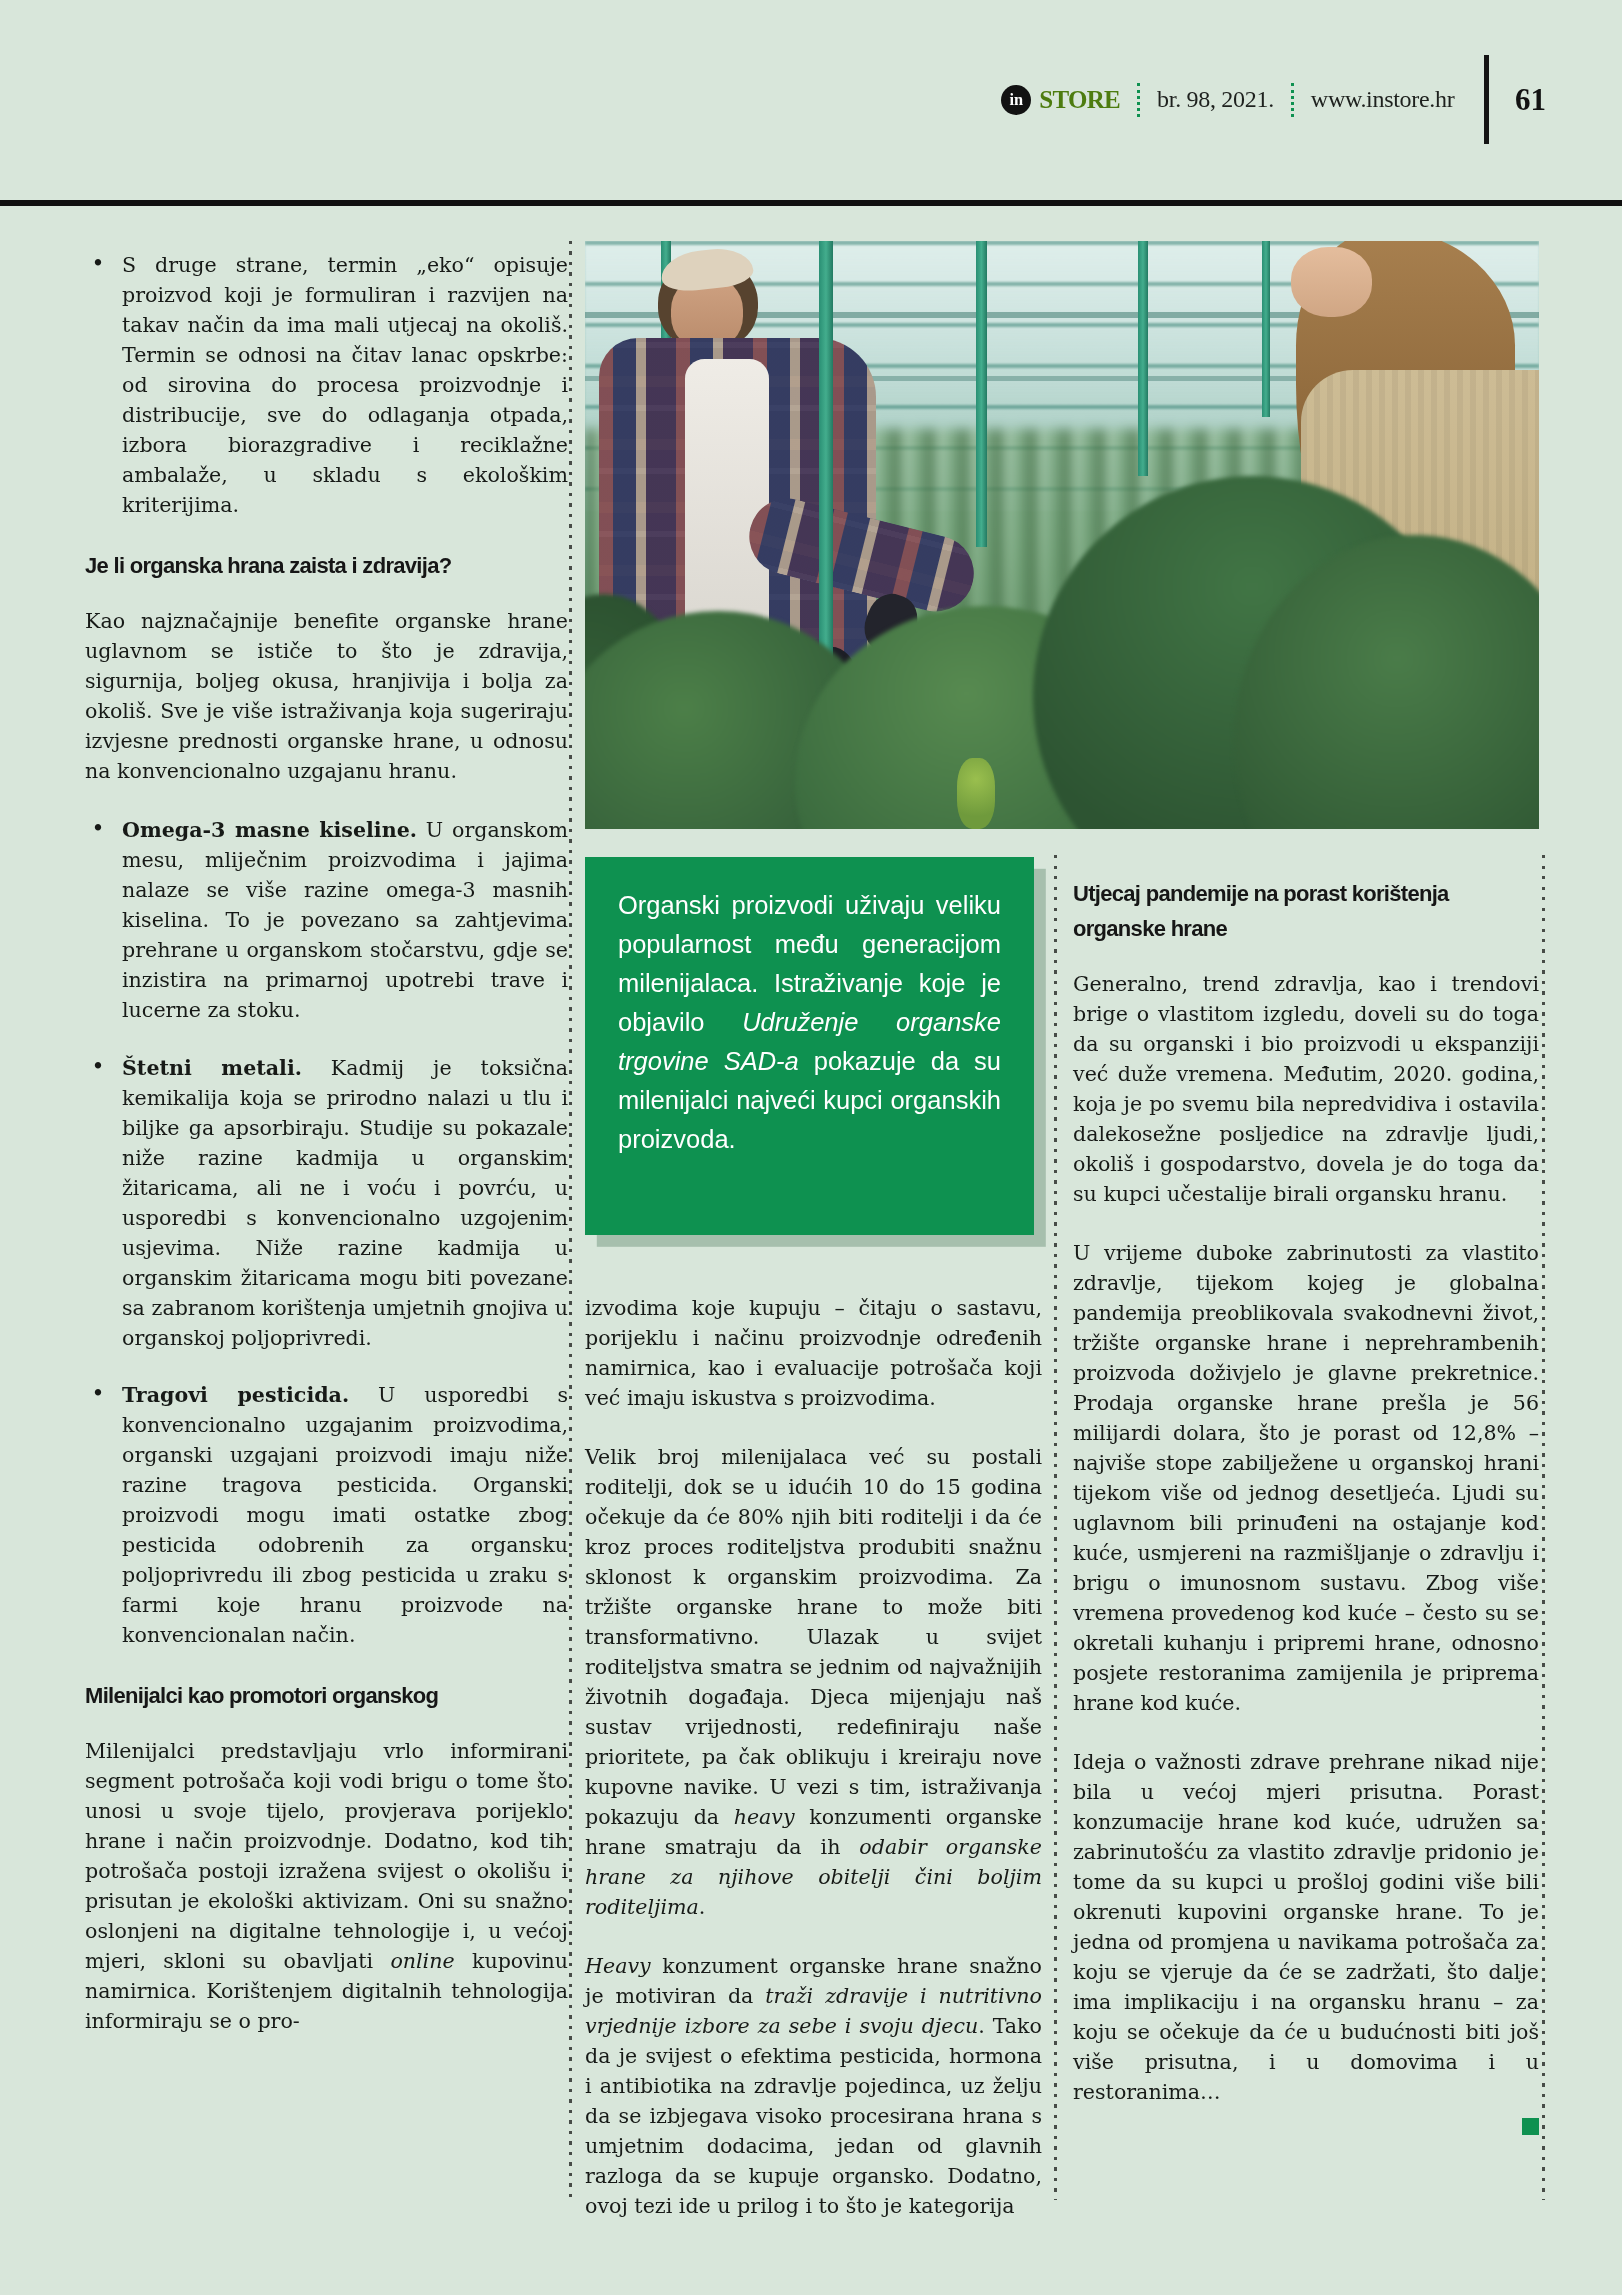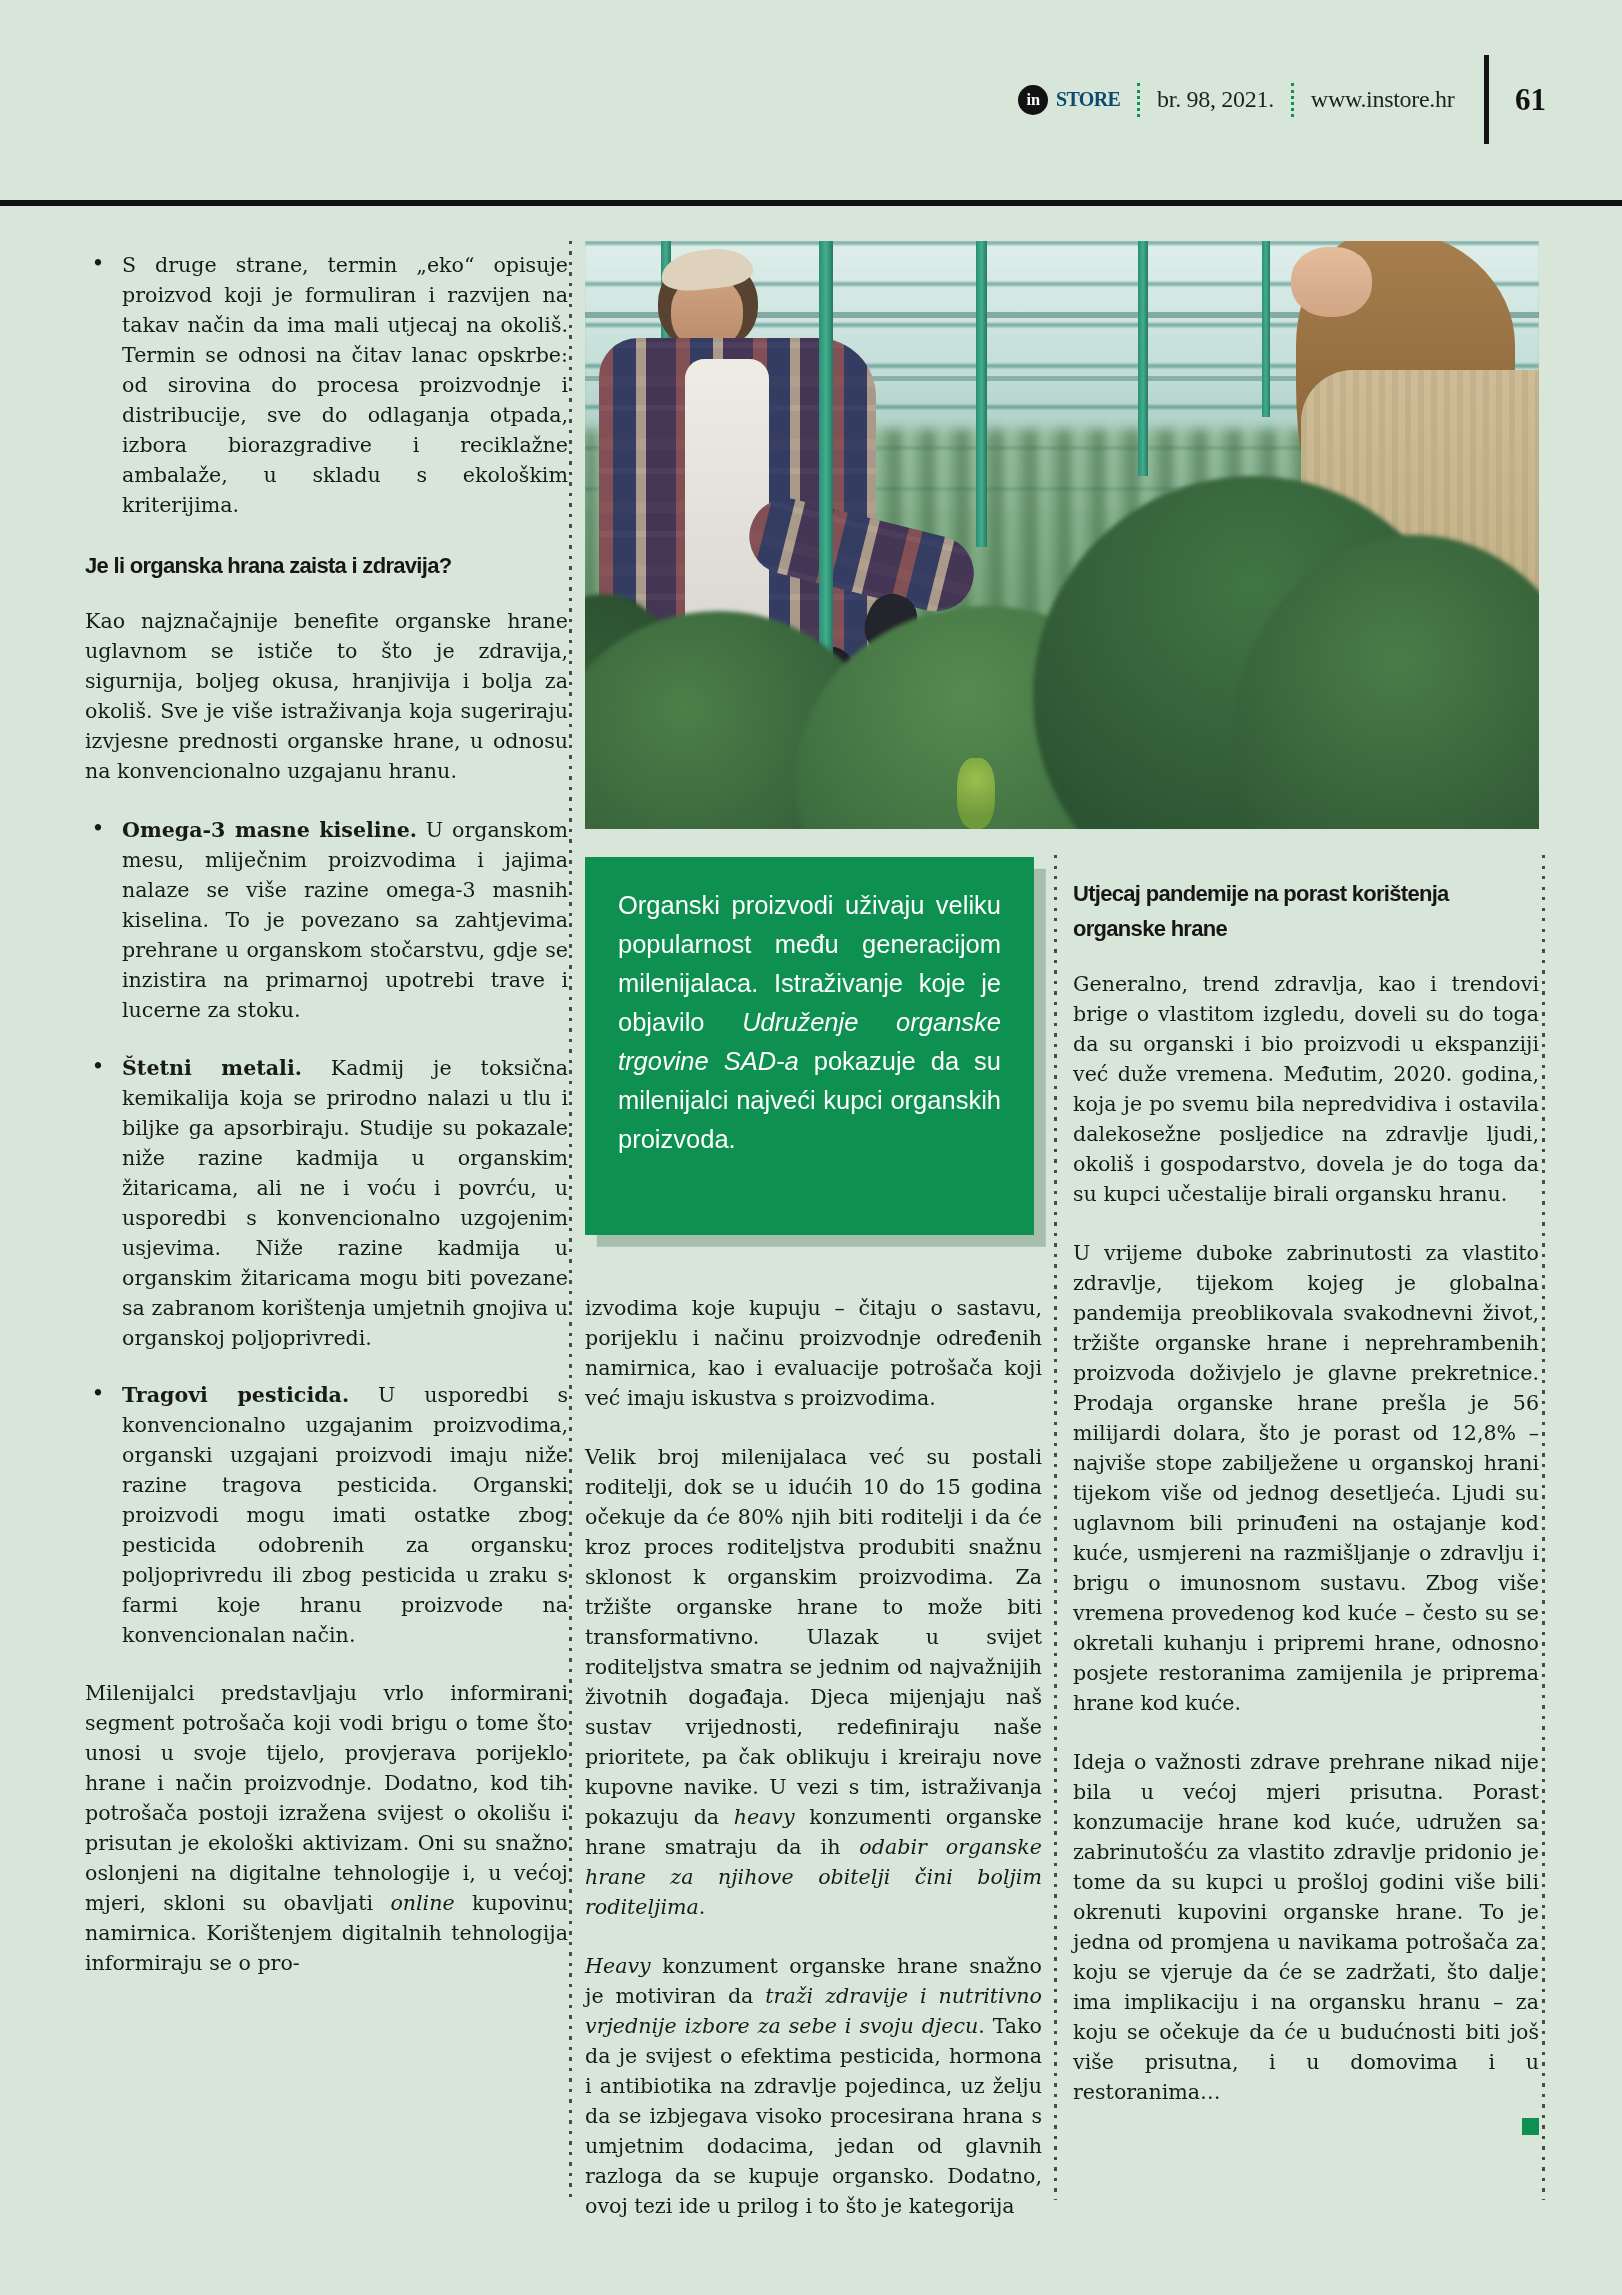--- a/index.html
+++ b/index.html
@@ -15,21 +15,21 @@
   .header {
     position:absolute; top:55px; right:77px; height:89px;
     display:flex; align-items:center;
     font-family:Liberation Serif, serif;
   }
   .logo { display:flex; align-items:center; gap:7.9px; }
   .logo-circle {
     width:30px; height:30px; border-radius:50%; background:#121212; color:#ffffff;
     font-weight:700; font-size:16.4px; display:flex; align-items:center; justify-content:center;
   }
-  .logo-text { font-weight:700; font-size:20px; letter-spacing:-0.7px; color:#0c4a6e; }
+  .logo-text { font-weight:700; font-size:25px; letter-spacing:-0.7px; color:#4d7c0f; }
   .hsep { width:0; height:34px; border-left:3.3px dotted #0e9150; margin:0 17px; }
   .issue, .site { font-size:24px; letter-spacing:-0.3px; color:#1e211e; }
   .vbar { width:4.6px; height:89px; background:#141414; margin-left:30px; margin-right:26px; }
   .pageno { font-weight:700; font-size:31px; color:#121212; }
   .rule { position:absolute; left:0; top:200px; width:1623px; height:5.9px; background:#101010; }
 
   
   .vsep {
     position:absolute; width:2.6px;
     background-image:repeating-linear-gradient(180deg,#474c47 0 3.3px,rgba(0,0,0,0) 3.3px 10.5px);
@@ -202,20 +202,21 @@
   <p>Kao najznačajnije benefite organske hrane uglavnom se ističe to što je zdravija, sigurnija, boljeg okusa, hranjivija i bolja za okoliš. Sve je više istraživanja koja sugeriraju izvjesne prednosti organske hrane, u odnosu na konvencionalno uzgajanu hranu.</p>
   <div class="bullet">
     <span><b>Omega-3 masne kiseline.</b> U organskom mesu, mliječnim proizvodima i jajima nalaze se više razine omega-3 masnih kiselina. To je povezano sa zahtjevima prehrane u organskom stočarstvu, gdje se inzistira na primarnoj upotrebi trave i lucerne za stoku.</span>
   </div>
   <div class="bullet">
     <span><b>Štetni metali.</b> Kadmij je toksična kemikalija koja se prirodno nalazi u tlu i biljke ga apsorbiraju. Studije su pokazale niže razine kadmija u organskim žitaricama, ali ne i voću i povrću, u usporedbi s konvencionalno uzgojenim usjevima. Niže razine kadmija u organskim žitaricama mogu biti povezane sa zabranom korištenja umjetnih gnojiva u organskoj poljoprivredi.</span>
   </div>
   <div class="bullet">
     <span><b>Tragovi pesticida.</b> U usporedbi s konvencionalno uzgajanim proizvodima, organski uzgajani proizvodi imaju niže razine tragova pesticida. Organski proizvodi mogu imati ostatke zbog pesticida odobrenih za organsku poljoprivredu ili zbog pesticida u zraku s farmi koje hranu proizvode na konvencionalan način.</span>
   </div>
+  <h2>Milenijalci kao promotori organskog</h2>
   <p>Milenijalci predstavljaju vrlo informirani segment potrošača koji vodi brigu o tome što unosi u svoje tijelo, provjerava porijeklo hrane i način proizvodnje. Dodatno, kod tih potrošača postoji izražena svijest o okolišu i prisutan je ekološki aktivizam. Oni su snažno oslonjeni na digitalne tehnologije i, u većoj mjeri, skloni su obavljati <i>online</i> kupovinu namirnica. Korištenjem digitalnih tehnologija informiraju se o pro-</p>
 </div>
 
 <div class="col" id="col-mid">
   <p>izvodima koje kupuju – čitaju o sastavu, porijeklu i načinu proizvodnje određenih namirnica, kao i evaluacije potrošača koji već imaju iskustva s proizvodima.</p>
   <p>Velik broj milenijalaca već su postali roditelji, dok se u idućih 10 do 15 godina očekuje da će 80% njih biti roditelji i da će kroz proces roditeljstva produbiti snažnu sklonost k organskim proizvodima. Za tržište organske hrane to može biti transformativno. Ulazak u svijet roditeljstva smatra se jednim od najvažnijih životnih događaja. Djeca mijenjaju naš sustav vrijednosti, redefiniraju naše prioritete, pa čak oblikuju i kreiraju nove kupovne navike. U vezi s tim, istraživanja pokazuju da <i>heavy</i> konzumenti organske hrane smatraju da ih <i>odabir organske hrane za njihove obitelji čini boljim roditeljima</i>.</p>
   <p><i>Heavy</i> konzument organske hrane snažno je motiviran da <i>traži zdravije i nutritivno vrjednije izbore za sebe i svoju djecu</i>. Tako da je svijest o efektima pesticida, hormona i antibiotika na zdravlje pojedinca, uz želju da se izbjegava visoko procesirana hrana s umjetnim dodacima, jedan od glavnih razloga da se kupuje organsko. Dodatno, ovoj tezi ide u prilog i to što je kategorija</p>
 </div>
 
 <div class="col" id="col-right">

